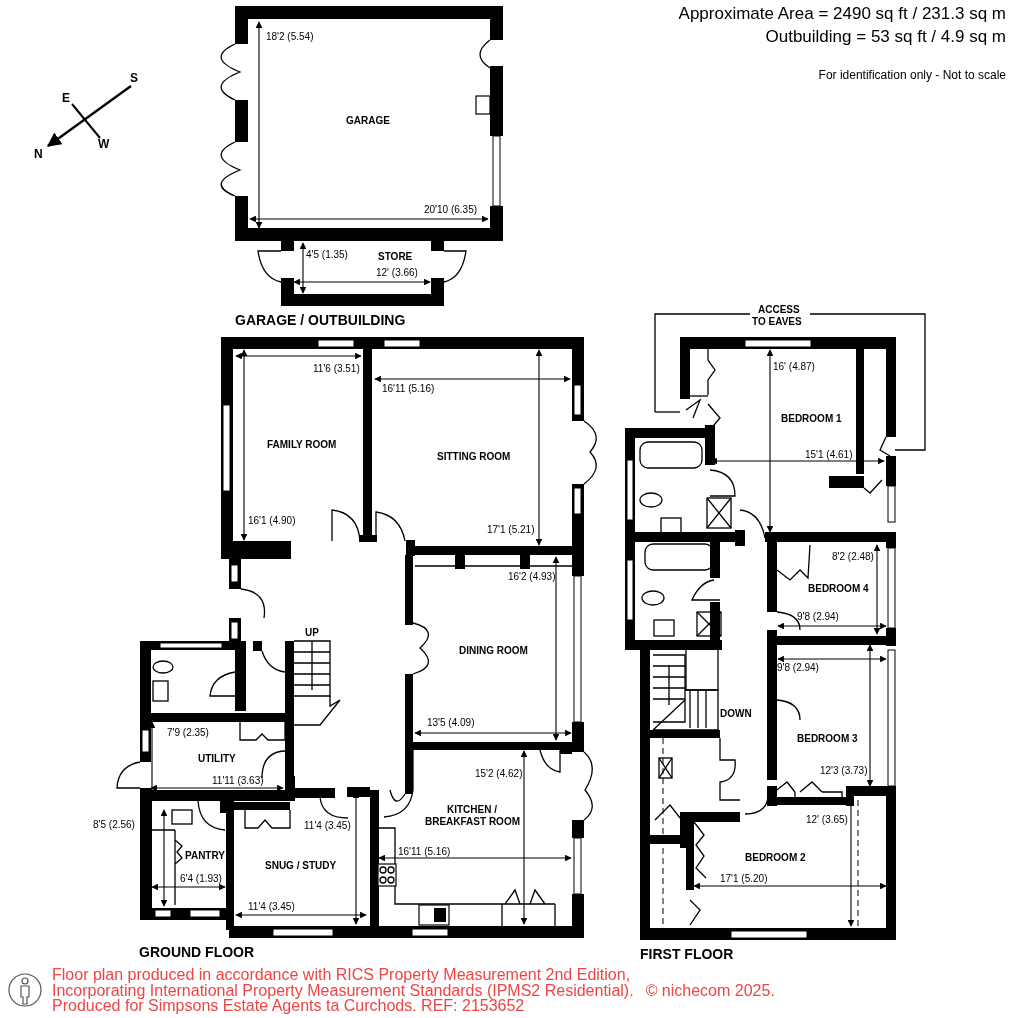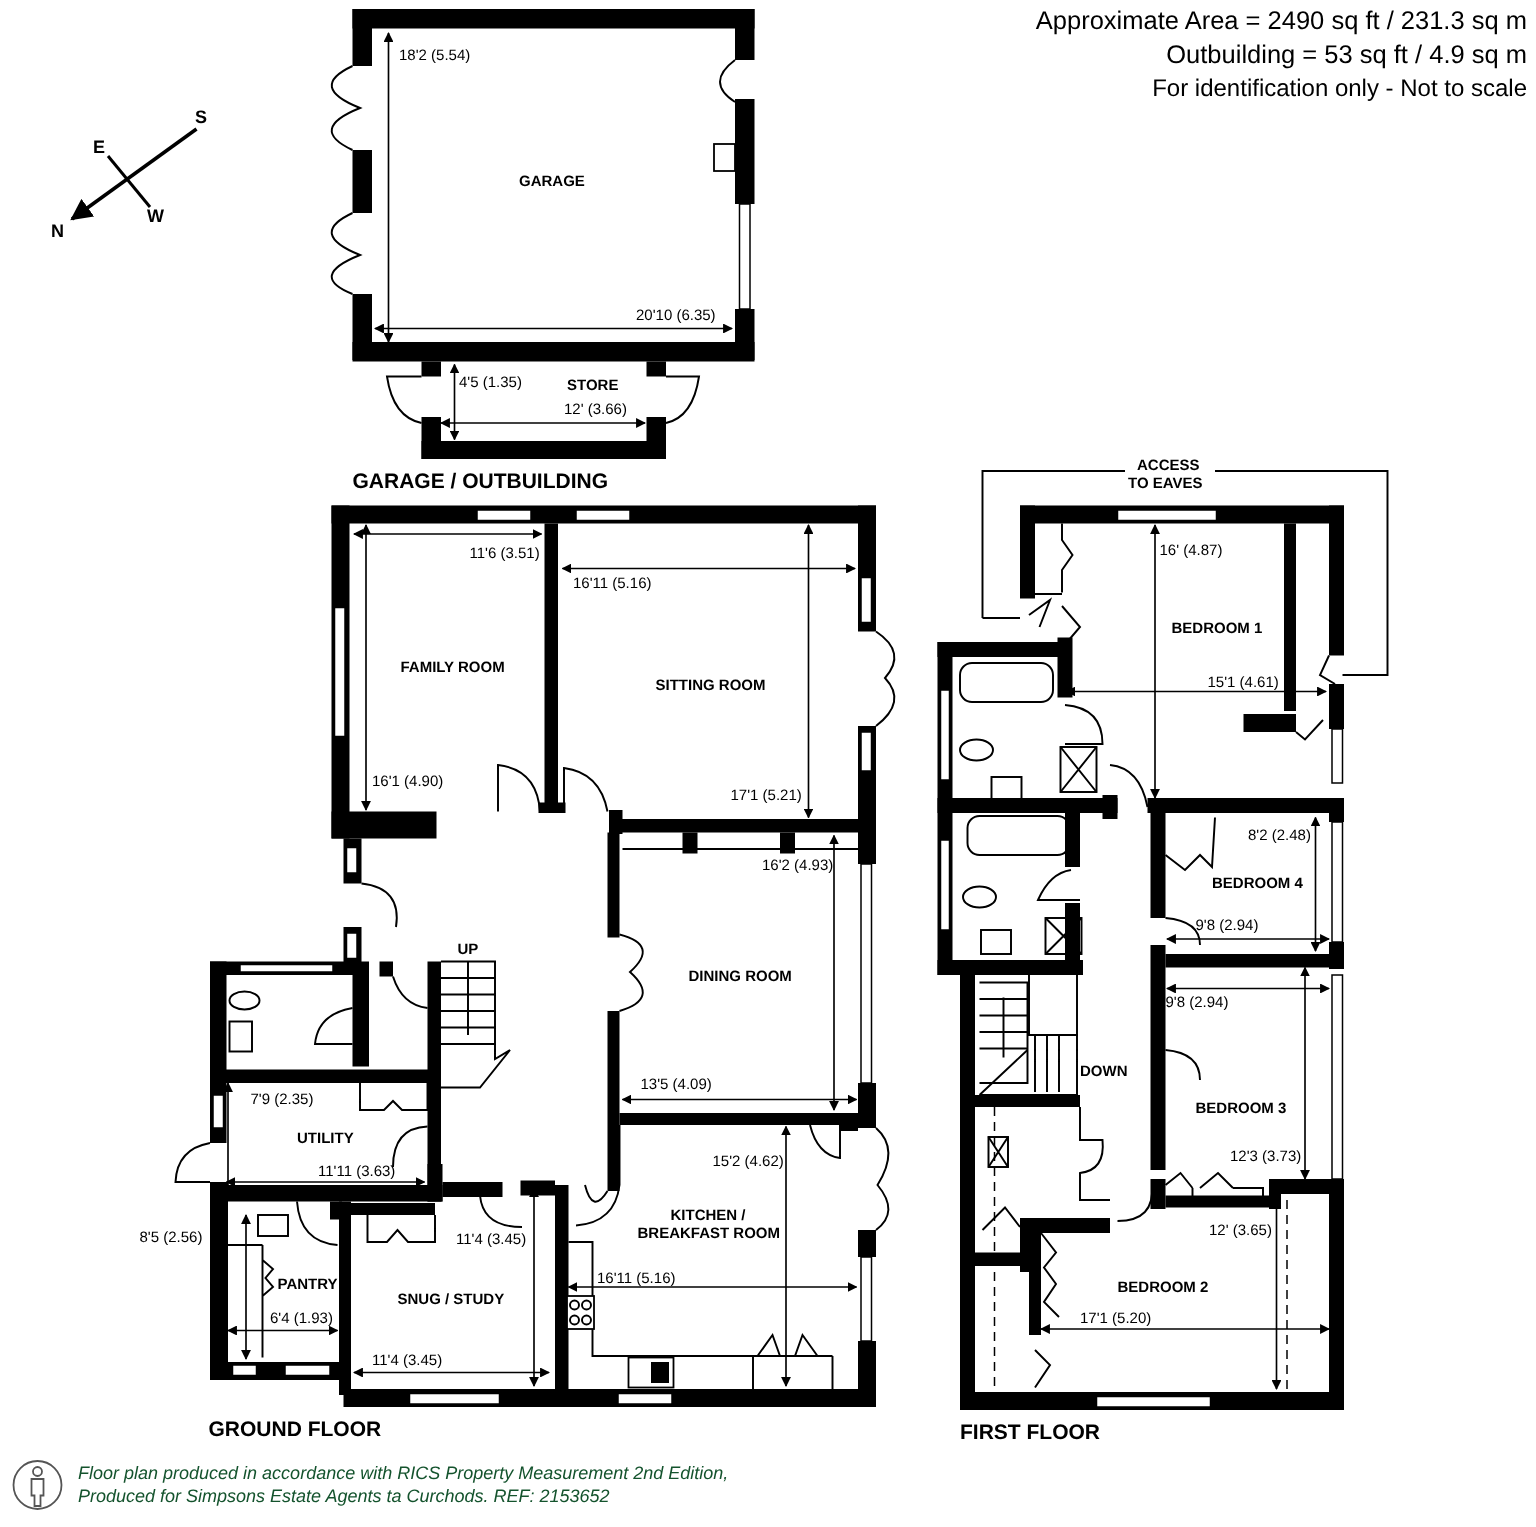--- a/index.html
+++ b/index.html
@@ -1,30 +1,30 @@
 <!DOCTYPE html>
 <html><head>
 <meta charset="utf-8">
 <style>
   html, body { margin: 0; padding: 0; background: #ffffff; }
   body { width: 1024px; height: 1018px; position: relative; overflow: hidden; font-family: "Liberation Sans", sans-serif; color: #000; }
-  .areas { position: absolute; right: 6px; top: 2px; text-align: right; }
+  .areas { position: absolute; right: 18px; top: 2px; text-align: right; }
   .areas .line { font-size: 17px; line-height: 23px; white-space: nowrap; }
-  .areas .note { font-size: 16px; margin-top: 3px; }
+  .areas .note { font-size: 12px; margin-top: 20px; }
   svg.plan { position: absolute; left: 0; top: 0; }
   .wall { fill: #000; }
   .win { fill: #fff; stroke: #000; stroke-width: 1; }
   .thin { fill: none; stroke: #000; stroke-width: 1.3; }
   .dim { stroke: #000; stroke-width: 1.1; fill: none; }
   .room-label { font-family: "Liberation Sans", sans-serif; font-weight: bold; font-size: 10px; }
   .dim-label { font-family: "Liberation Sans", sans-serif; font-size: 10px; }
   .floor-title { font-family: "Liberation Sans", sans-serif; font-weight: bold; font-size: 14px; }
   .footer { position: absolute; left: 8px; top: 967px; display: flex; align-items: center; }
   .footer .person { width: 34px; height: 46px; margin-right: 10px; }
-  .footer .txt { font-size: 12px; line-height: 15.5px; color: #14532d; font-style: italic; }
+  .footer .txt { font-size: 16px; line-height: 15.5px; color: #ef4444; }
   .footer .txt span.copy { margin-left: 12px; }
   .compass-label { font-family: "Liberation Sans", sans-serif; font-weight: bold; font-size: 12px; }
 </style>
 </head>
 <body>
 
 <div class="areas">
   <div class="line">Approximate Area = 2490 sq ft / 231.3 sq m</div>
   <div class="line">Outbuilding = 53 sq ft / 4.9 sq m</div>
   <div class="note">For identification only - Not to scale</div>
@@ -347,15 +347,16 @@
 </svg>
 
 <div class="footer">
   <svg class="person" viewBox="0 0 34 46">
     <circle cx="17" cy="23" r="16" fill="none" stroke="#555" stroke-width="1.2"></circle>
     <circle cx="17" cy="14" r="3" fill="none" stroke="#555" stroke-width="1.2"></circle>
     <path d="M13,19 L21,19 L21,30 L19,30 L19,37 L15,37 L15,30 L13,30 Z" fill="none" stroke="#555" stroke-width="1.2"></path>
   </svg>
   <div class="txt">
     <div>Floor plan produced in accordance with RICS Property Measurement 2nd Edition,</div>
+    <div><span>Incorporating International Property Measurement Standards (IPMS2 Residential).</span><span class="copy">© nichecom 2025.</span></div>
     <div>Produced for Simpsons Estate Agents ta Curchods.   REF: 2153652</div>
   </div>
 </div>
 
 </body></html>

